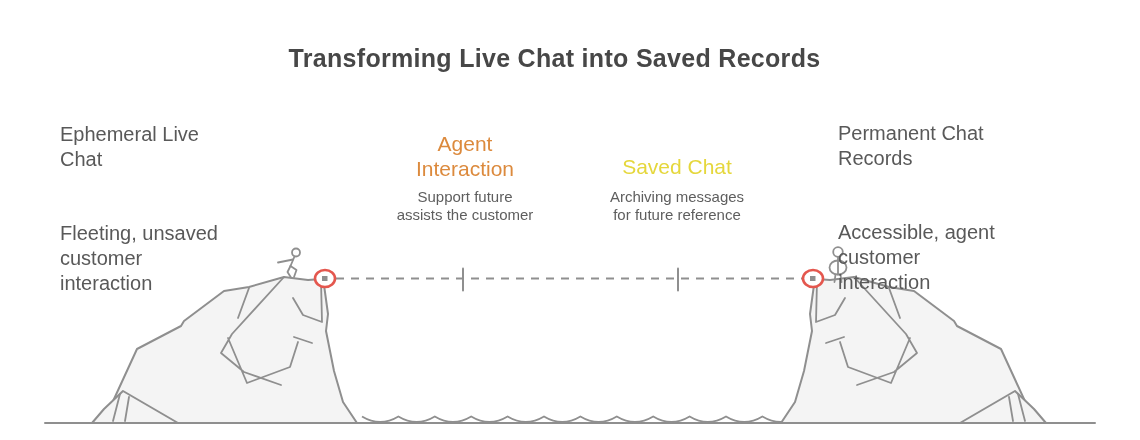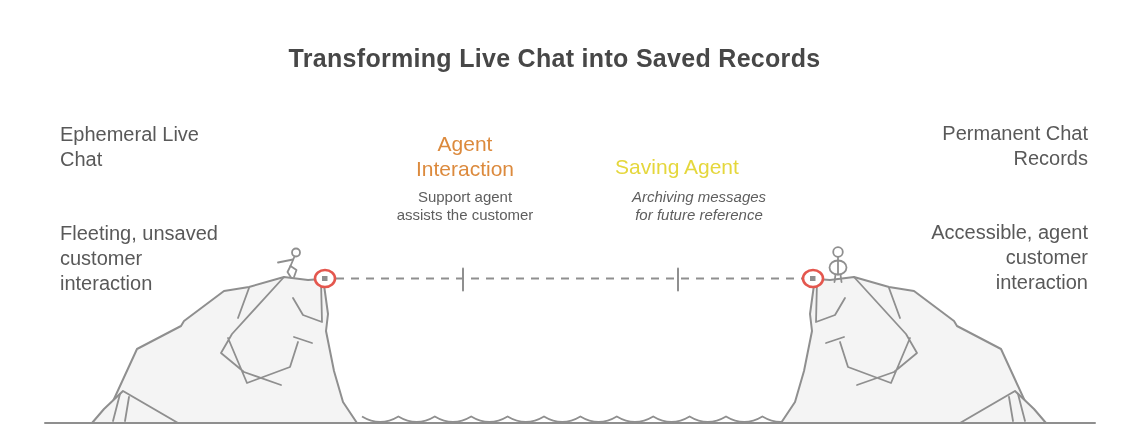--- a/index.html
+++ b/index.html
@@ -19,27 +19,27 @@
   }
   .diagram-svg{position:absolute;left:0;top:0;}
   .page-title{
     position:absolute;left:0;top:44px;width:100%;text-align:center;
     font-size:25px;font-weight:700;letter-spacing:.3px;color:var(--title-text);
   }
   .txt{position:absolute;white-space:pre-line;}
   .side-block{font-size:20px;line-height:25px;color:var(--body-text);}
   .side-block .desc{margin-top:24px;}
   .block-left{left:60px;top:97px;width:245px;text-align:left;}
-  .block-right{left:838px;top:96px;width:250px;text-align:right;}
+  .block-right{left:838px;top:96px;width:250px;text-align:left;}
   .step-heading{font-size:21px;line-height:25px;text-align:center;}
   .step-sub{font-size:15px;line-height:17.5px;text-align:center;color:var(--subtitle-text);}
   .agent-heading{left:395px;top:131px;width:140px;color:var(--accent-orange);}
   .agent-sub{left:380px;top:188px;width:170px;}
   .saving-heading{left:607px;top:154px;width:140px;color:var(--accent-yellow);}
-  .saving-sub{left:609px;top:188px;width:180px;font-style:italic;}
+  .saving-sub{left:587px;top:188px;width:180px;}
 
   .ln{stroke:var(--line-gray);fill:none;stroke-width:2;stroke-linecap:round;stroke-linejoin:round;}
   .cliff-fill{fill:var(--fill-gray);stroke:var(--line-gray);stroke-width:2;stroke-linejoin:round;}
   .facet{stroke:var(--line-gray);fill:none;stroke-width:1.8;stroke-linecap:round;stroke-linejoin:round;}
   .figure{stroke:var(--line-gray);fill:none;stroke-width:1.8;stroke-linecap:round;stroke-linejoin:round;}
   .dashline{stroke:var(--line-gray);fill:none;stroke-width:2;stroke-dasharray:8 7;}
   .tick{stroke:var(--line-gray);stroke-width:2;stroke-linecap:round;}
   .anchor-ring{stroke:var(--accent-red);stroke-width:2.6;fill:#fff;}
   .anchor-dot{fill:var(--line-gray);}
   .wave{stroke:var(--line-gray);fill:none;stroke-width:1.8;}
@@ -111,20 +111,20 @@
   <div class="txt side-block block-right">
     <div class="head">Permanent Chat
 Records</div>
     <div class="desc">Accessible, agent
 customer
 interaction</div>
   </div>
 
   <div class="txt step-heading agent-heading">Agent
 Interaction</div>
-  <div class="txt step-sub agent-sub">Support agent
+  <div class="txt step-sub agent-sub">Support future
 assists the customer</div>
 
-  <div class="txt step-heading saving-heading">Saving Agent</div>
+  <div class="txt step-heading saving-heading">Saved Chat</div>
   <div class="txt step-sub saving-sub">Archiving messages
 for future reference</div>
 
 </div>
 
 </body></html>

